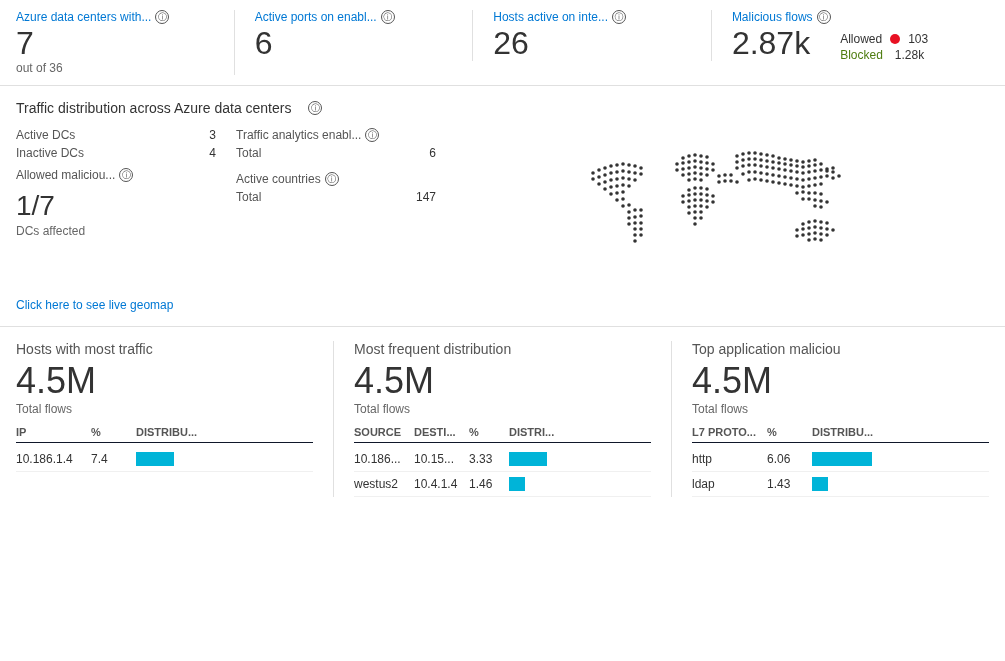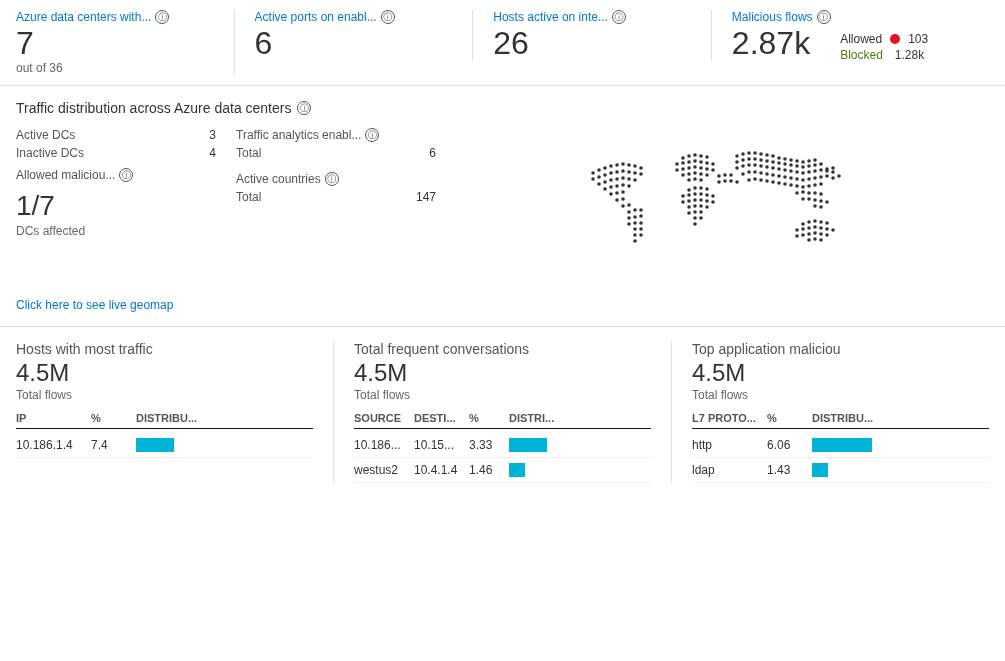--- a/index.html
+++ b/index.html
@@ -10,21 +10,20 @@
       color: #333;
       width: 1005px;
       min-height: 661px;
     }
     .top-metrics {
       display: flex;
       align-items: flex-start;
       padding: 10px 16px 10px 16px;
       border-bottom: 1px solid #e0e0e0;
       gap: 0;
-      justify-content: flex-end;
     }
     .metric-block {
       flex: 1;
       padding-right: 20px;
       border-right: 1px solid #e0e0e0;
       margin-right: 20px;
     }
     .metric-block:last-child {
       border-right: none;
       margin-right: 0;
@@ -71,21 +70,21 @@
       padding: 14px 16px;
       border-bottom: 1px solid #e0e0e0;
     }
     .section-title {
       font-size: 14px;
       font-weight: 500;
       color: #333;
       margin-bottom: 12px;
       display: flex;
       align-items: center;
-      gap: 6px;
+      gap: 17px;
     }
     .traffic-content {
       display: flex;
       gap: 0;
     }
     .traffic-left {
       width: 200px;
       flex-shrink: 0;
     }
     .traffic-center {
@@ -153,21 +152,21 @@
       margin-right: 0;
       padding-right: 0;
     }
     .panel-title {
       font-size: 14px;
       font-weight: 400;
       color: #555;
       margin-bottom: 2px;
     }
     .panel-value {
-      font-size: 24px;
+      font-size: 36px;
       font-weight: 300;
       color: #333;
       line-height: 1.2;
     }
     .panel-sub {
       font-size: 12px;
       color: #666;
       margin-bottom: 10px;
     }
     .table-header {
@@ -595,21 +594,21 @@
     <div class="table-row-data">
       <span class="td col-ip">10.186.1.4</span>
       <span class="td col-pct">7.4</span>
       <span class="td col-dist bar-container">
         <span class="bar" style="width:38px;"></span>
       </span>
     </div>
   </div>
 
   <div class="panel">
-    <div class="panel-title">Total frequent conversations</div>
+    <div class="panel-title">Most frequent distribution</div>
     <div class="panel-value">4.5M</div>
     <div class="panel-sub">Total flows</div>
     <div class="table-header">
       <span class="th col-src">SOURCE</span>
       <span class="th col-dst">DESTI...</span>
       <span class="th col-pct2">%</span>
       <span class="th col-dist2">DISTRI...</span>
     </div>
     <div class="table-row-data">
       <span class="td col-src">10.186...</span>

